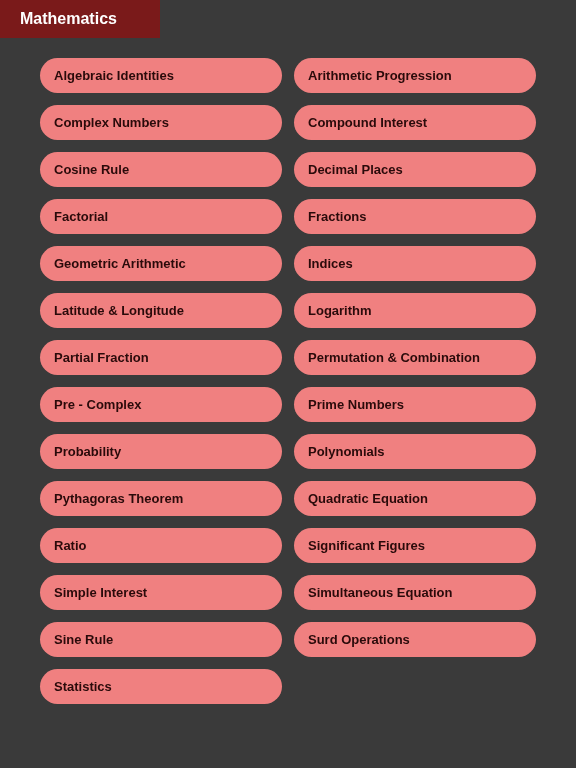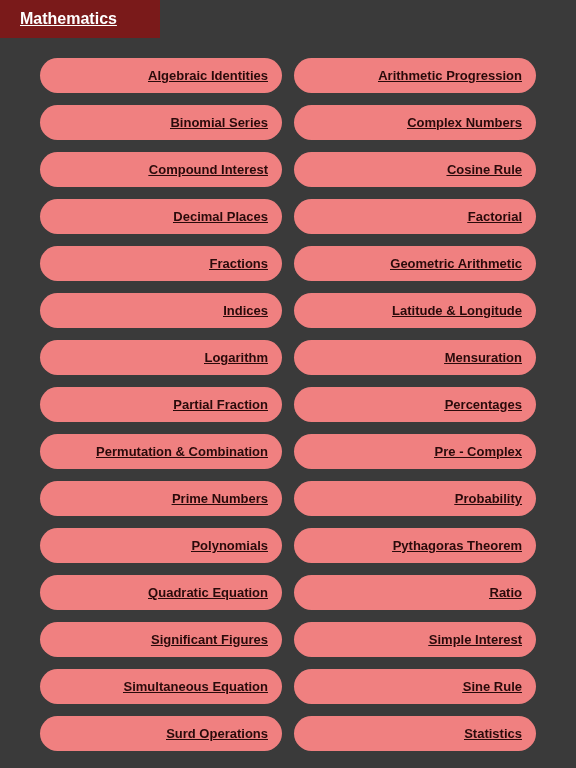--- a/index.html
+++ b/index.html
@@ -1,19 +1,18 @@
 <!DOCTYPE html>
 <html><head>
   <meta charset="utf-8">
   <style>
     * {
       box-sizing: border-box;
       margin: 0;
       padding: 0;
-      text-decoration: underline;
     }
 
     body {
       width: 576px;
       min-height: 768px;
       background-color: #3a3a3a;
       font-family: Arial, sans-serif;
     }
 
     .header {
@@ -43,51 +42,48 @@
 
     .topic-btn {
       background-color: #f08080;
       border: none;
       border-radius: 20px;
       padding: 10px 14px;
       font-size: 13px;
       font-weight: 600;
       color: #2a0a0a;
       cursor: pointer;
-      text-align: right;
+      text-align: left;
       width: 100%;
     }
   </style>
 </head>
 <body>
 
 
 
 <div class="header">
   <span class="header-title">Mathematics</span>
 </div>
 
 <div class="content">
   <div class="grid" id="topic-grid">
   <button class="topic-btn">Algebraic Identities</button>
       <button class="topic-btn">Arithmetic Progression</button>
-      <button class="topic-btn">Binomial Series</button>
       <button class="topic-btn">Complex Numbers</button>
       <button class="topic-btn">Compound Interest</button>
       <button class="topic-btn">Cosine Rule</button>
       <button class="topic-btn">Decimal Places</button>
       <button class="topic-btn">Factorial</button>
       <button class="topic-btn">Fractions</button>
       <button class="topic-btn">Geometric Arithmetic</button>
       <button class="topic-btn">Indices</button>
       <button class="topic-btn">Latitude &amp; Longitude</button>
       <button class="topic-btn">Logarithm</button>
-      <button class="topic-btn">Mensuration</button>
       <button class="topic-btn">Partial Fraction</button>
-      <button class="topic-btn">Percentages</button>
       <button class="topic-btn">Permutation &amp; Combination</button>
       <button class="topic-btn">Pre - Complex</button>
       <button class="topic-btn">Prime Numbers</button>
       <button class="topic-btn">Probability</button>
       <button class="topic-btn">Polynomials</button>
       <button class="topic-btn">Pythagoras Theorem</button>
       <button class="topic-btn">Quadratic Equation</button>
       <button class="topic-btn">Ratio</button>
       <button class="topic-btn">Significant Figures</button>
       <button class="topic-btn">Simple Interest</button>

